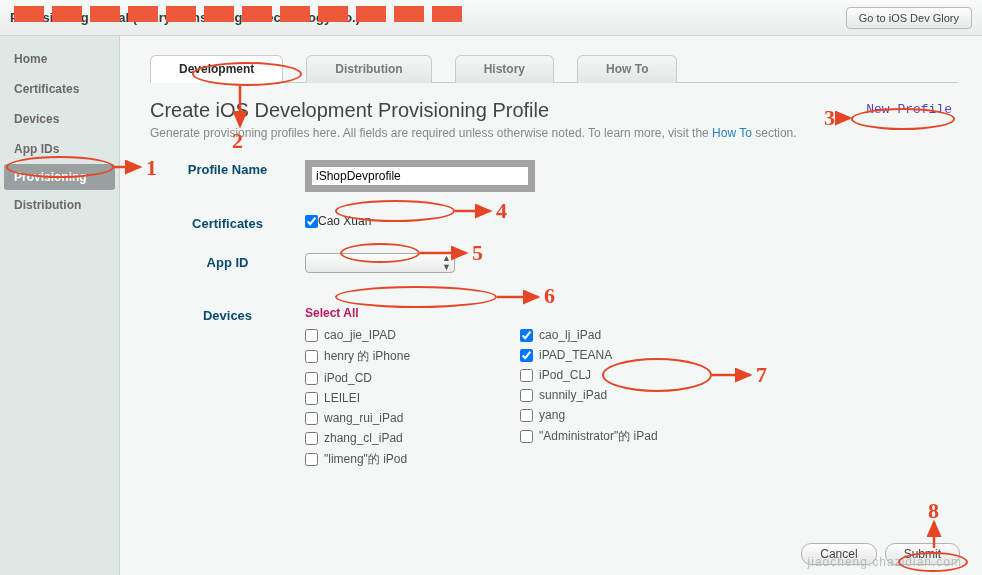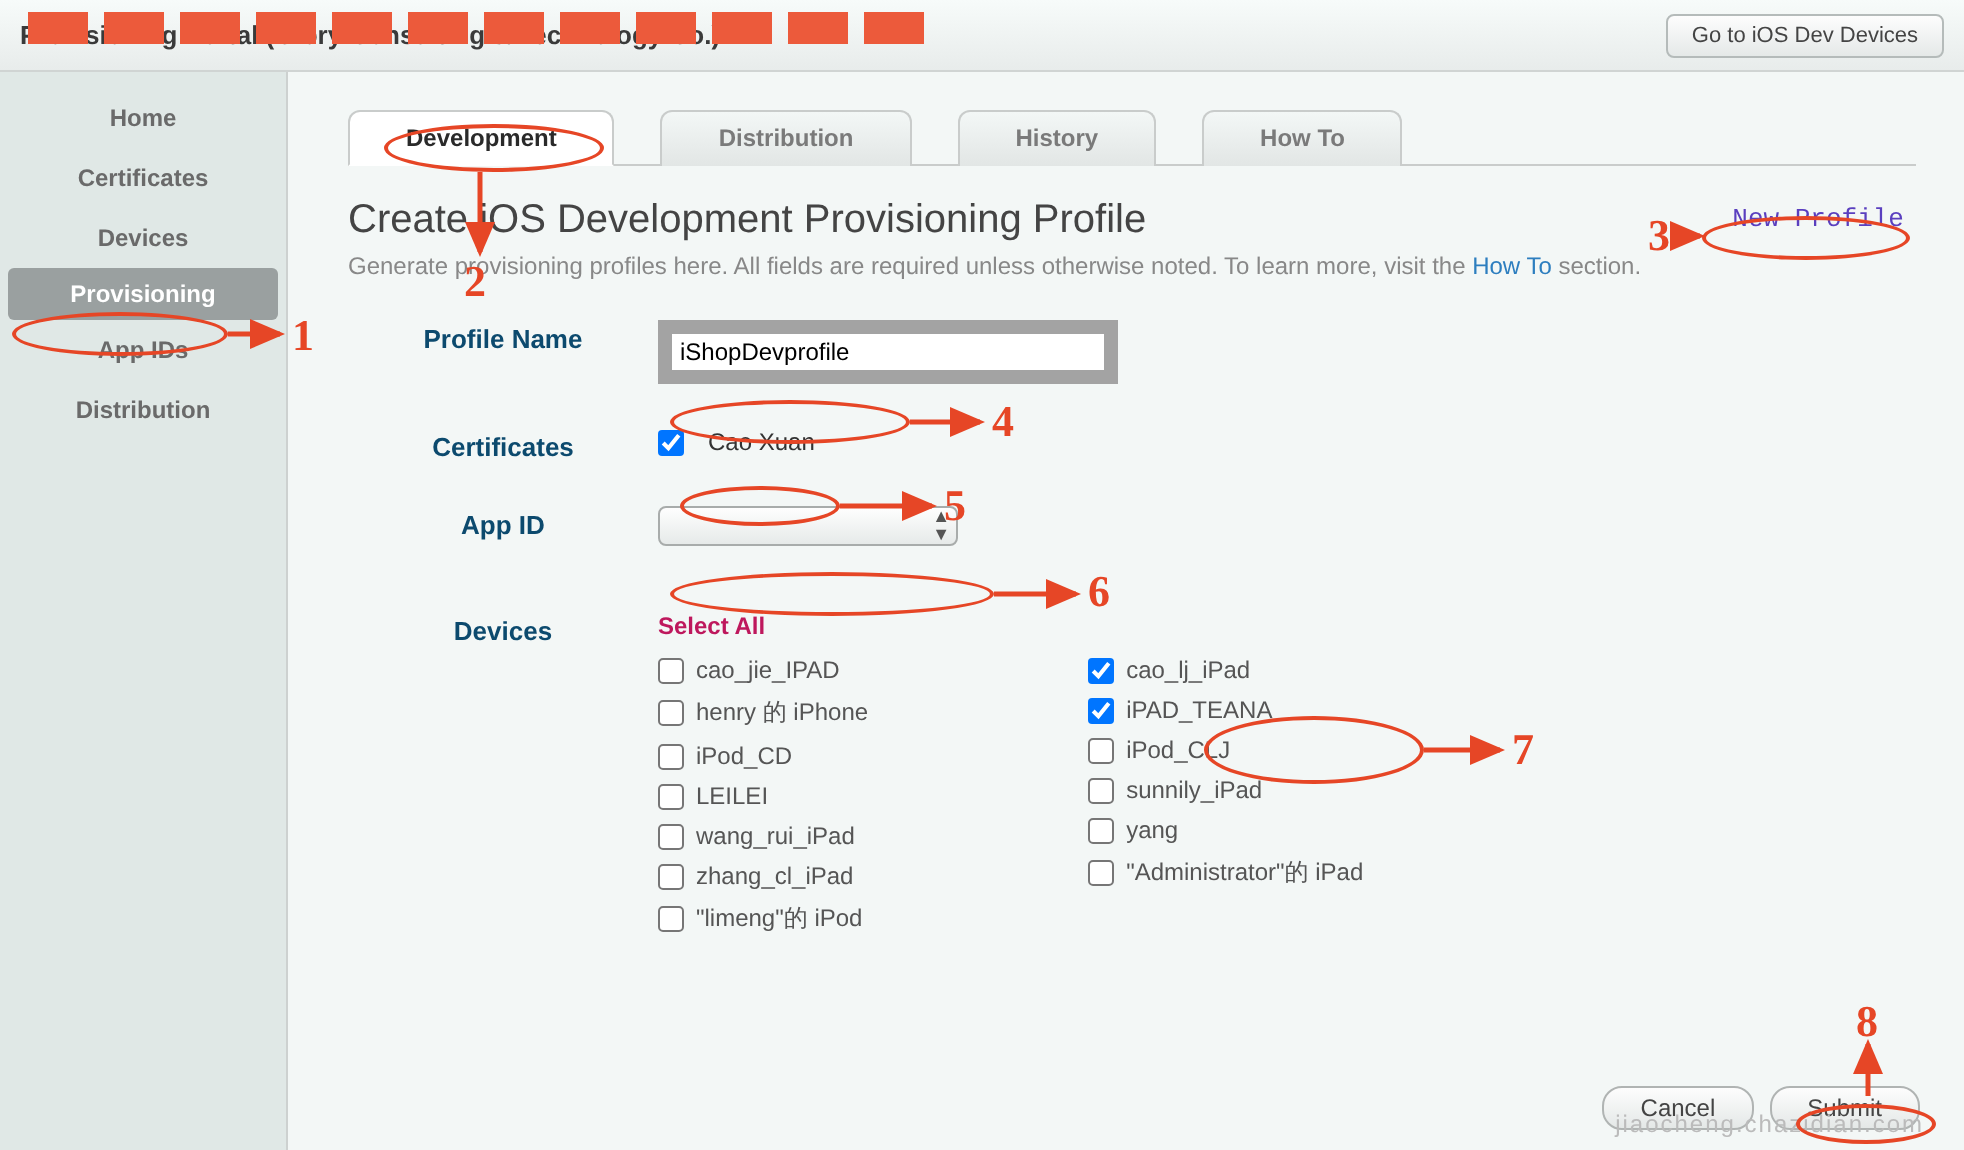--- a/index.html
+++ b/index.html
@@ -32,25 +32,24 @@
     background: linear-gradient(#fdfdfd, #e5e9e8);
     border: 1px solid #b5bbba;
     border-radius: 4px;
     padding: 4px 12px;
     font-size: 11px;
     color: #444;
     cursor: pointer;
   }
   .layout { display: flex; height: calc(100% - 36px); }
   .sidebar {
-    width: 144px;
+    width: 120px;
     background: #e0e8e6;
     border-right: 1px solid #cdd1d0;
     padding-top: 8px;
-    text-align: center;
   }
   .sidebar-item {
     padding: 8px 14px;
     font-weight: bold;
     color: #6a6a6a;
     cursor: pointer;
     font-size: 12px;
   }
   .sidebar-item.active {
     background: #9aa0a0;
@@ -123,21 +122,21 @@
     text-align: center;
   }
   .form-field { flex: 1; }
   .text-input {
     width: 230px;
     padding: 2px 4px;
     border: 7px solid #a3a3a3;
     font-size: 12px;
     background: #fff;
   }
-  .cert-check { display: flex; align-items: center; gap: 12px; }
+  .cert-check { display: flex; align-items: center; gap: 0; }
   .cert-check input { margin: 0; }
   .appid-select {
     width: 150px;
     height: 20px;
     font-size: 12px;
     background: linear-gradient(#fefefe,#e6eae9);
     border: 1px solid #a8acab;
     border-radius: 4px;
     padding: 16px 18px 0 6px;
     appearance: none;
@@ -197,21 +196,21 @@
   }
   .redacts { position: absolute; left: 14px; top: 6px; display: flex; gap: 8px; }
   .redact-block { width: 30px; height: 16px; background: #ec5a3b; }
   svg.anno-svg { position:absolute; left:0; top:0; pointer-events:none; }
 </style>
 </head>
 <body>
 
 <div class="topbar">
   <span class="topbar-title">Provisioning Portal (Glory Consulting &amp; Technology Co.)</span>
-  <button class="devcenter-btn">Go to iOS Dev Devices</button>
+  <button class="devcenter-btn">Go to iOS Dev Glory</button>
 </div>
 
 <div class="redacts">
   <div class="redact-block"></div>
     <div class="redact-block"></div>
     <div class="redact-block"></div>
   <div class="redact-block"></div>
     <div class="redact-block"></div>
     <div class="redact-block"></div>
   <div class="redact-block"></div>
@@ -221,22 +220,22 @@
     <div class="redact-block"></div>
     <div class="redact-block"></div>
 </div>
 
 <div class="layout">
 
   <div class="sidebar">
     <div class="sidebar-item">Home</div>
     <div class="sidebar-item">Certificates</div>
     <div class="sidebar-item">Devices</div>
+    <div class="sidebar-item">App IDs</div>
     <div class="sidebar-item active">Provisioning</div>
-    <div class="sidebar-item">App IDs</div>
     <div class="sidebar-item">Distribution</div>
   </div>
 
   <div class="content">
     <div class="tabs">
       <div class="tab active">Development</div>
       <div class="tab">Distribution</div>
       <div class="tab">History</div>
       <div class="tab">How To</div>
     </div>

